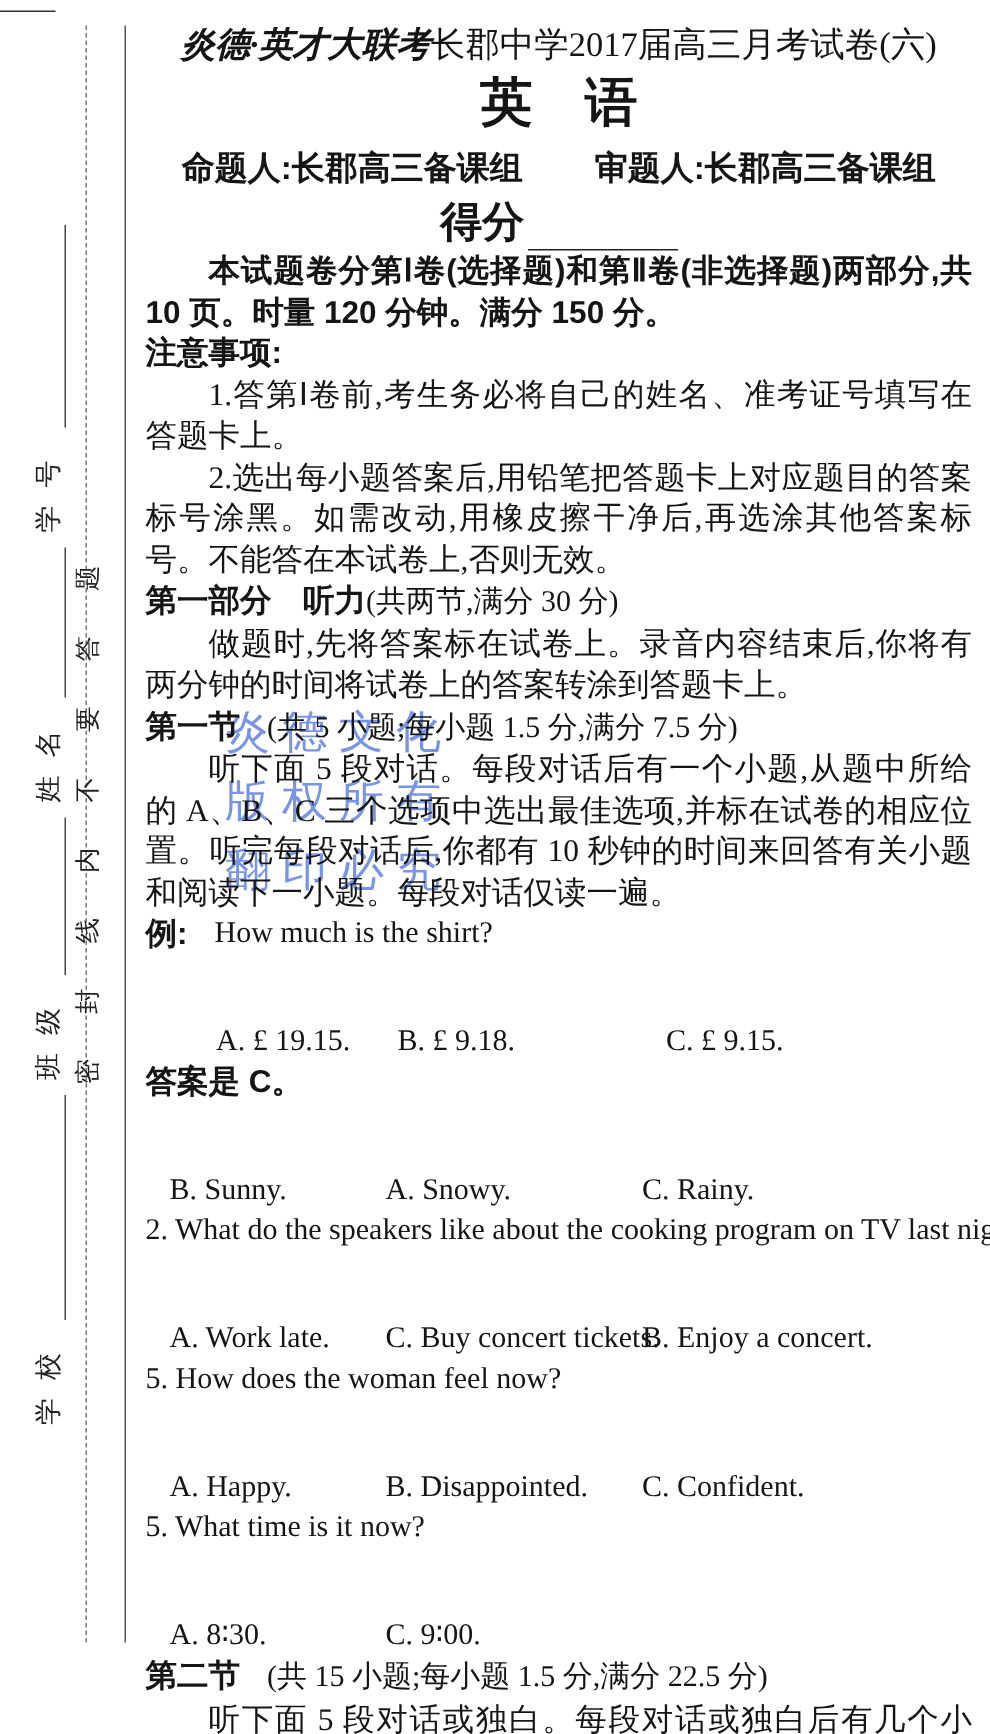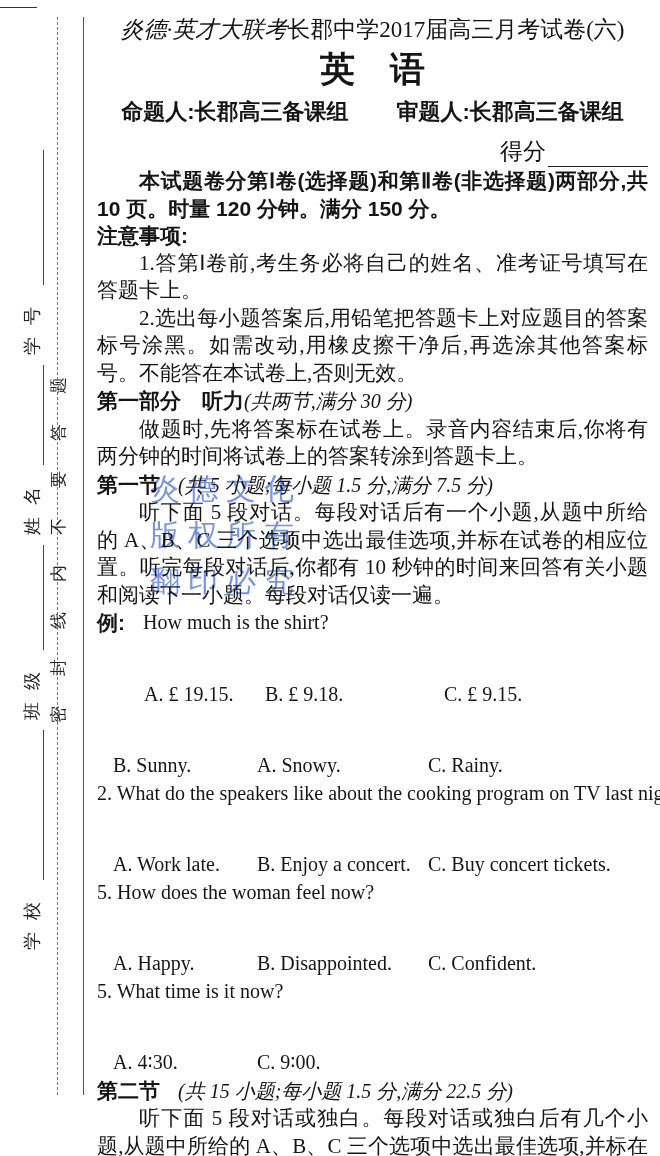--- a/index.html
+++ b/index.html
@@ -2,21 +2,21 @@
 <html><head>
 <meta charset="utf-8">
 <style>
   html,body{margin:0;padding:0;}
   body{
     width:660px;height:1156px;position:relative;overflow:hidden;
     background:#ffffff;color:#151515;
     font-family:"Liberation Serif", serif;
   }
   .hei{font-family:"Liberation Sans", sans-serif;font-weight:bold;}
-  .kai{font-family:"Liberation Serif", serif;font-style:italic;}
+  .kai{font-family:"Liberation Serif", serif;}
 
   
   .tick-top{position:absolute;left:0;top:7px;width:37px;height:1px;background:#333;}
   .dash-line{position:absolute;left:57px;top:17px;height:1078px;width:0;border-left:1px dashed #777;}
   .solid-line{position:absolute;left:83px;top:17px;height:1078px;width:0;border-left:1px solid #555;}
   .seal-strip{
     position:absolute;left:-138px;top:525px;width:390px;height:20px;
     transform:rotate(-90deg);
     text-align:center;font-size:17px;letter-spacing:30px;color:#222;white-space:nowrap;
   }
@@ -33,24 +33,24 @@
   
   .watermark{
     position:absolute;left:150px;top:466px;z-index:0;pointer-events:none;
     color:#1d4ed8;opacity:.6;font-size:30px;letter-spacing:8px;line-height:46px;
     font-family:"Liberation Sans", sans-serif;
   }
 
   
   .content{position:absolute;left:97px;top:14px;width:551px;z-index:1;}
   .exam-title{text-align:center;font-size:23px;white-space:nowrap;}
-  .exam-title .brand{font-weight:normal;font-style:italic;}
+  .exam-title .brand{font-weight:bold;font-style:italic;}
   .subject{text-align:center;font-size:35px;font-family:"Liberation Sans", sans-serif;font-weight:bold;margin-top:4px;line-height:40px;}
   .setters{display:flex;justify-content:center;gap:48px;font-size:22px;margin-top:8px;}
-  .score-row{display:flex;justify-content:flex-end;align-items:flex-end;margin-top:14px;font-size:23px;height:26px;}
+  .score-row{display:flex;justify-content:center;align-items:flex-end;margin-top:14px;font-size:28px;height:26px;font-weight:bold;}
   .score-line{width:100px;border-bottom:1px solid #222;height:22px;margin-left:2px;}
 
   p.body{font-size:21px;line-height:27.5px;margin:0;text-indent:2em;text-align:justify;}
   .intro{margin-top:14px;}
   .h-part{text-align:center;font-size:26px;margin:12px 0 9px;line-height:34px;}
   .h-inline{font-size:21px;line-height:27.5px;}
   .h-inline .kai{font-size:20px;}
   .gap{display:inline-block;width:18px;}
 
   .ex-row{display:flex;font-size:21px;line-height:27.5px;}
@@ -123,45 +123,46 @@
 
   <div class="ex-row">
     <span class="hei">例:</span>
     <span class="ex-q">How much is the shirt?</span>
   </div>
   <div class="opts opts-example">
     <span>A. £ 19.15.</span>
     <span>B. £ 9.18.</span>
     <span>C. £ 9.15.</span>
   </div>
+  <div class="h-inline hei">答案是 C。</div>
 
   <div class="opts">
     <span>B. Sunny.</span>
     <span>A. Snowy.</span>
     <span>C. Rainy.</span>
   </div>
 
   <div class="q-line">2. What do the speakers like about the cooking program on TV last night?</div>
 
   <div class="opts">
     <span>A. Work late.</span>
+    <span>C. Buy concert tickets.</span>
     <span>B. Enjoy a concert.</span>
-    <span>C. Buy concert tickets.</span>
   </div>
 
   <div class="q-line">5. How does the woman feel now?</div>
   <div class="opts">
     <span>A. Happy.</span>
     <span>B. Disappointed.</span>
     <span>C. Confident.</span>
   </div>
 
   <div class="q-line">5. What time is it now?</div>
   <div class="opts">
-    <span>A. 4∶30.</span>
+    <span>A. 8∶30.</span>
     <span>C. 9∶00.</span>
   </div>
 
   <div class="h-inline">
     <span class="hei">第二节</span><span class="gap"></span><span class="kai">(共 15 小题;每小题 1.5 分,满分 22.5 分)</span>
   </div>
   <p class="body">听下面 5 段对话或独白。每段对话或独白后有几个小题,从题中所给的 A、B、C 三个选项中选出最佳选项,并标在试卷的相应位置。听每段对话或独白前,你将有时间阅读各个小题,每小题 5 秒钟;听完后,各小题将给出 5 秒钟的作答时间。每段对话或独白读两遍。</p>
 
 </div>
 

